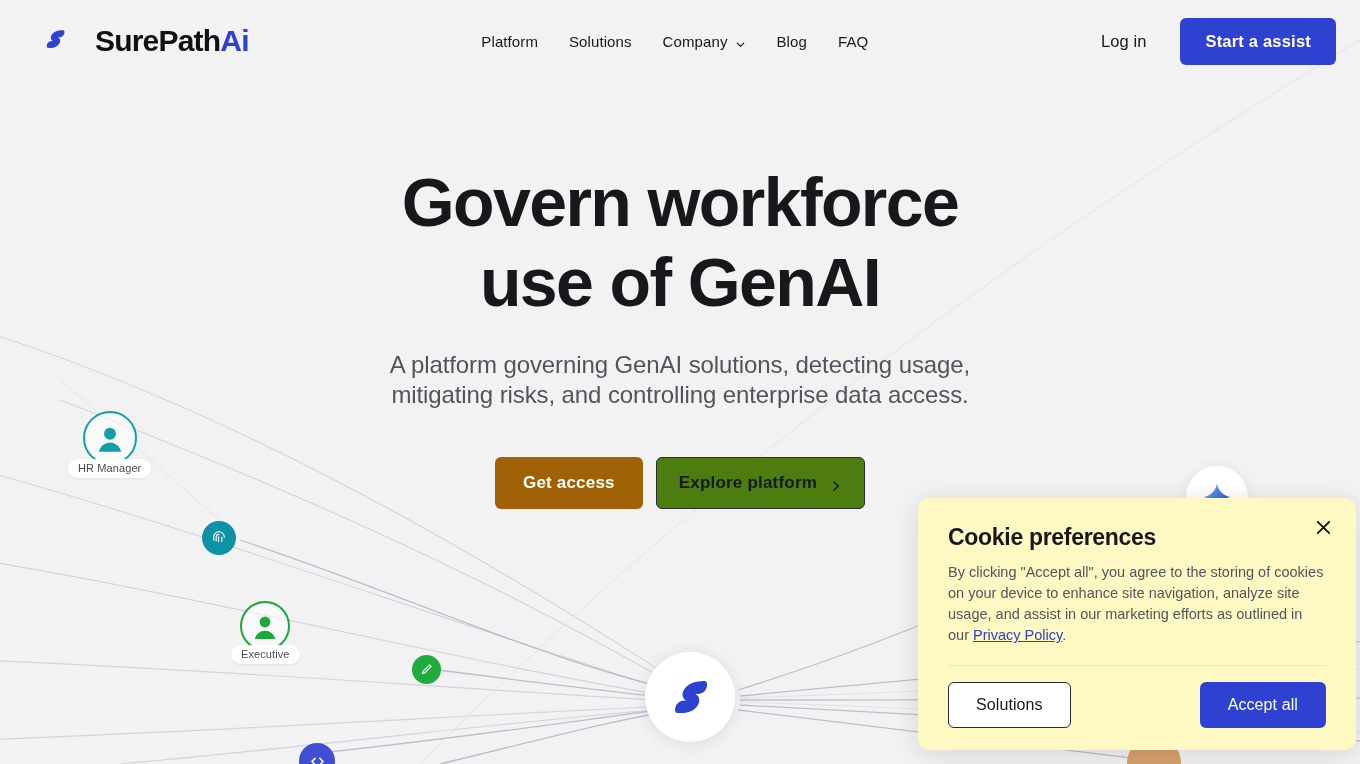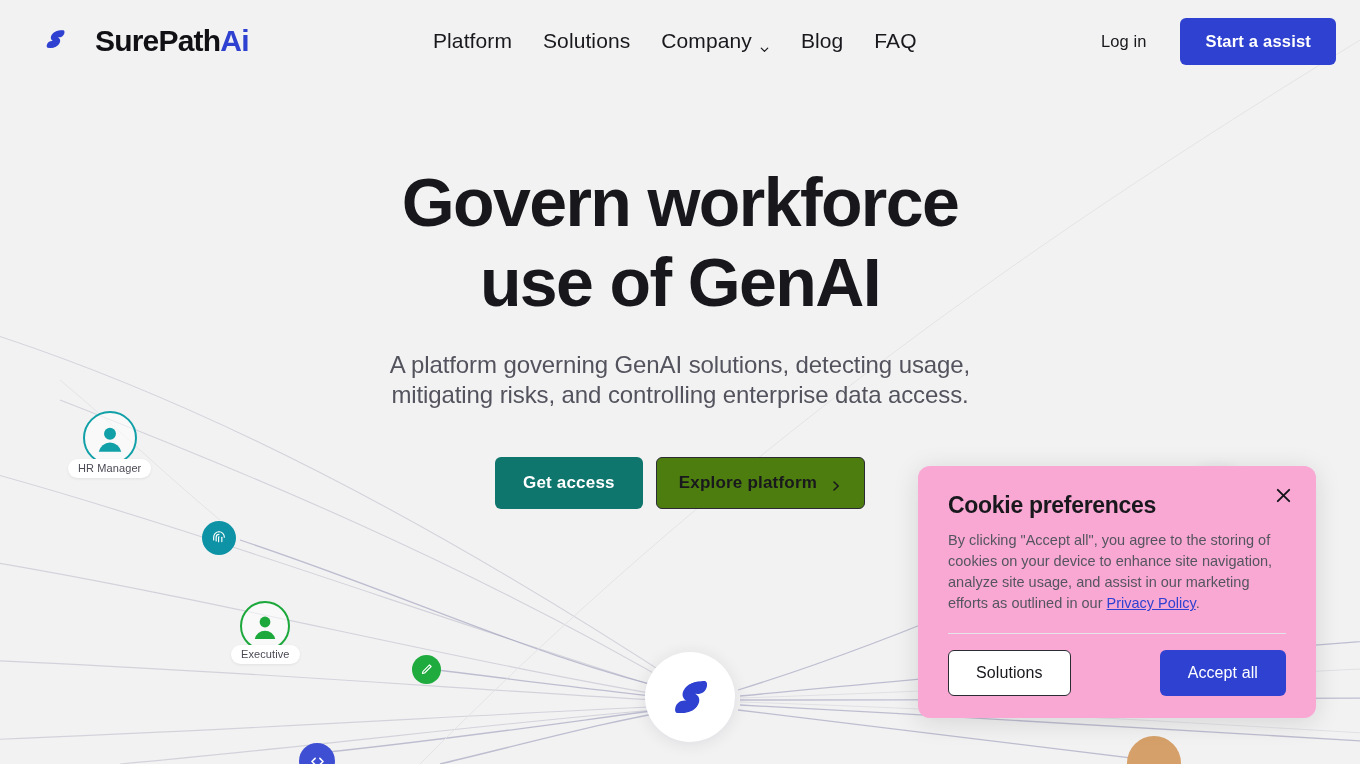--- a/index.html
+++ b/index.html
@@ -85,21 +85,21 @@
   }
   .logo-word .ai { color: #2f41d0; font-weight: 600; }
 
   .nav {
     display: flex;
     align-items: center;
     gap: 31px;
     margin: 0 auto;
   }
   .nav-item {
-    font-size: 21px;
+    font-size: 15px;
     color: #18181d;
     cursor: pointer;
     display: flex;
     align-items: center;
     gap: 7px;
     letter-spacing: .1px;
   }
   .chev {
     width: 11px;
     height: 11px;
@@ -152,21 +152,21 @@
     letter-spacing: -.1px;
   }
   .hero p .l2 { display: block; }
   .cta-row {
     margin-top: 46px;
     display: flex;
     justify-content: center;
     gap: 13px;
   }
   .btn-primary {
-    background: #0f766e;
+    background: #a16207;
     color: #fff;
     font-size: 17px;
     font-weight: 700;
     letter-spacing: .2px;
     border: none;
     border-radius: 6px;
     padding: 16px 28px;
     cursor: pointer;
     font-family: inherit;
   }
@@ -184,23 +184,23 @@
     display: flex;
     align-items: center;
     gap: 13px;
   }
   .arrow-r { width: 12px; height: 12px; display: inline-block; }
 
   
   .cookie {
     position: absolute;
     left: 918px;
-    top: 466px;
-    width: 398px;
-    background: #f9a8d4;
+    top: 498px;
+    width: 438px;
+    background: #fef9c3;
     border-radius: 12px;
     box-shadow: 0 4px 26px rgba(20,20,40,.13);
     padding: 26px 30px 22px;
     z-index: 40;
   }
   .cookie-close {
     position: absolute;
     right: 22px;
     top: 18px;
     width: 22px;

